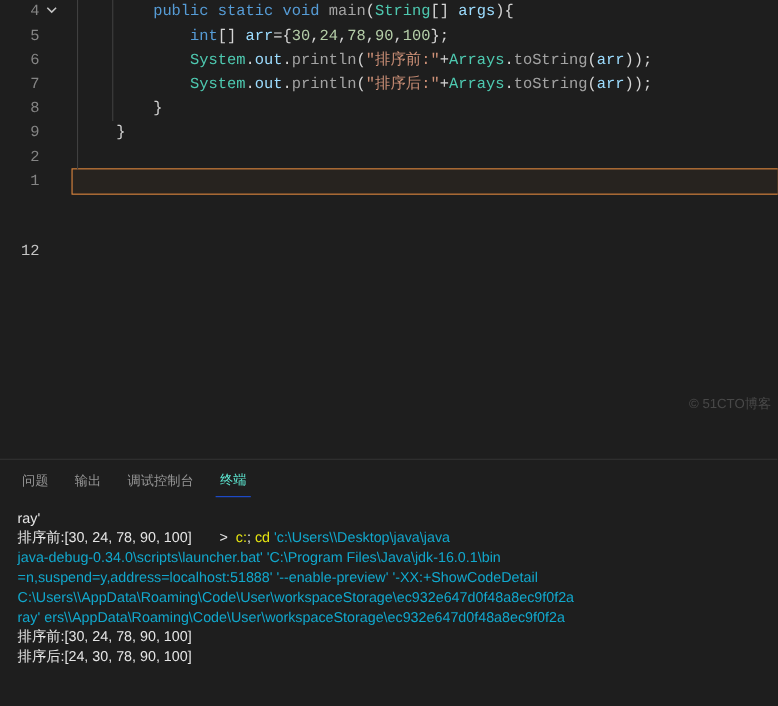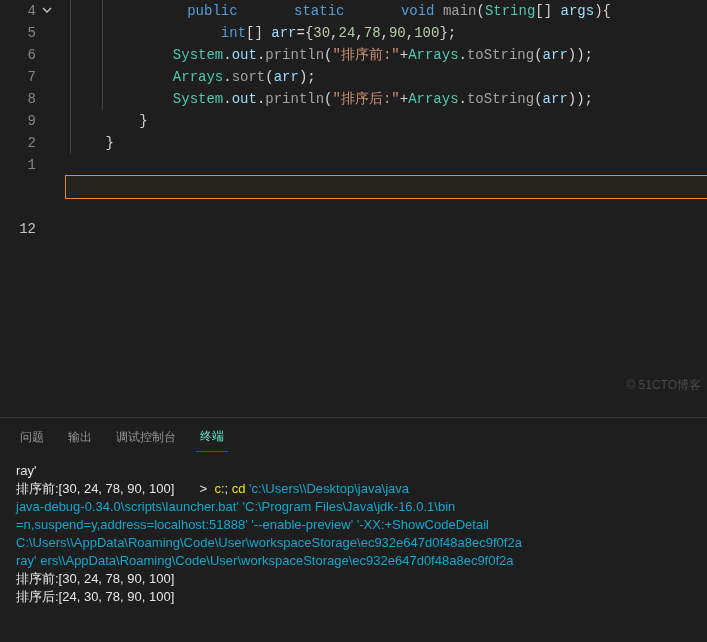--- a/index.html
+++ b/index.html
@@ -64,21 +64,21 @@
     }
     .codelens {
       font-size: 11px;
       color: #7a7a7a;
       height: 14px;
       padding-left: 44px;
       line-height: 11px;
       position: absolute;
       top: -12px;
     }
-    .kw { color: #569cd6; margin-left: 48px; }
+    .kw { color: #569cd6; }
     .type { color: #4ec9b0; text-align: right; }
     .fn { color: #a3a3a3; }
     .var { color: #9cdcfe; }
     .str { color: #ce9178; }
     .num { color: #b5cea8; }
     .punct { color: #d4d4d4; }
     .panel {
       position: absolute;
       bottom: 0;
       left: 0;
@@ -110,21 +110,21 @@
       white-space: pre-wrap;
       word-break: break-all;
     }
     .term-line { min-height: 18px; }
     .t-yellow { color: #e5e510; }
     .t-cyan { color: #11a8cd; }
     .t-white { color: #e5e5e5; }
     .watermark {
       position: absolute;
       right: 6px;
-      bottom: 248px;
+      bottom: 266px;
       font-size: 12px;
       color: #6b6b6b;
       font-family: -apple-system, 'Segoe UI', sans-serif;
       opacity: 0.55;
       text-align: center;
     }
   </style>
 </head>
 <body>
 
@@ -172,21 +172,20 @@
   <div class="code-area">
     <div class="indent-guide1"></div>
     <div class="indent-guide2"></div>
     <div class="codelens">
       
     </div>
     <div class="code-lines">
         <div class="code-line"><span class="punct">        </span><span class="kw">public</span><span class="punct"> </span><span class="kw">static</span><span class="punct"> </span><span class="kw">void</span><span class="punct"> </span><span class="fn">main</span><span class="punct">(</span><span class="type">String</span><span class="punct">[] </span><span class="var">args</span><span class="punct">){</span></div>
         <div class="code-line"><span class="punct">            </span><span class="kw">int</span><span class="punct">[] </span><span class="var">arr</span><span class="punct">={</span><span class="num">30</span><span class="punct">,</span><span class="num">24</span><span class="punct">,</span><span class="num">78</span><span class="punct">,</span><span class="num">90</span><span class="punct">,</span><span class="num">100</span><span class="punct">};</span></div>
         <div class="code-line"><span class="punct">            </span><span class="type">System</span><span class="punct">.</span><span class="var">out</span><span class="punct">.</span><span class="fn">println</span><span class="punct">(</span><span class="str">"排序前:"</span><span class="punct">+</span><span class="type">Arrays</span><span class="punct">.</span><span class="fn">toString</span><span class="punct">(</span><span class="var">arr</span><span class="punct">));</span></div>
-        <div class="code-line"><span class="punct">            </span><span class="type">Arrays</span><span class="punct">.</span><span class="fn">sort</span><span class="punct">(</span><span class="var">arr</span><span class="punct">);</span></div>
         <div class="code-line"><span class="punct">            </span><span class="type">System</span><span class="punct">.</span><span class="var">out</span><span class="punct">.</span><span class="fn">println</span><span class="punct">(</span><span class="str">"排序后:"</span><span class="punct">+</span><span class="type">Arrays</span><span class="punct">.</span><span class="fn">toString</span><span class="punct">(</span><span class="var">arr</span><span class="punct">));</span></div>
         <div class="code-line"><span class="punct">        }</span></div>
         <div class="code-line"><span class="punct">    }</span></div>
         <div class="code-line"></div>
         <div class="code-line cursor-line"></div>
       </div>
   </div>
 </div>
 
 <div class="watermark">© 51CTO博客</div>

